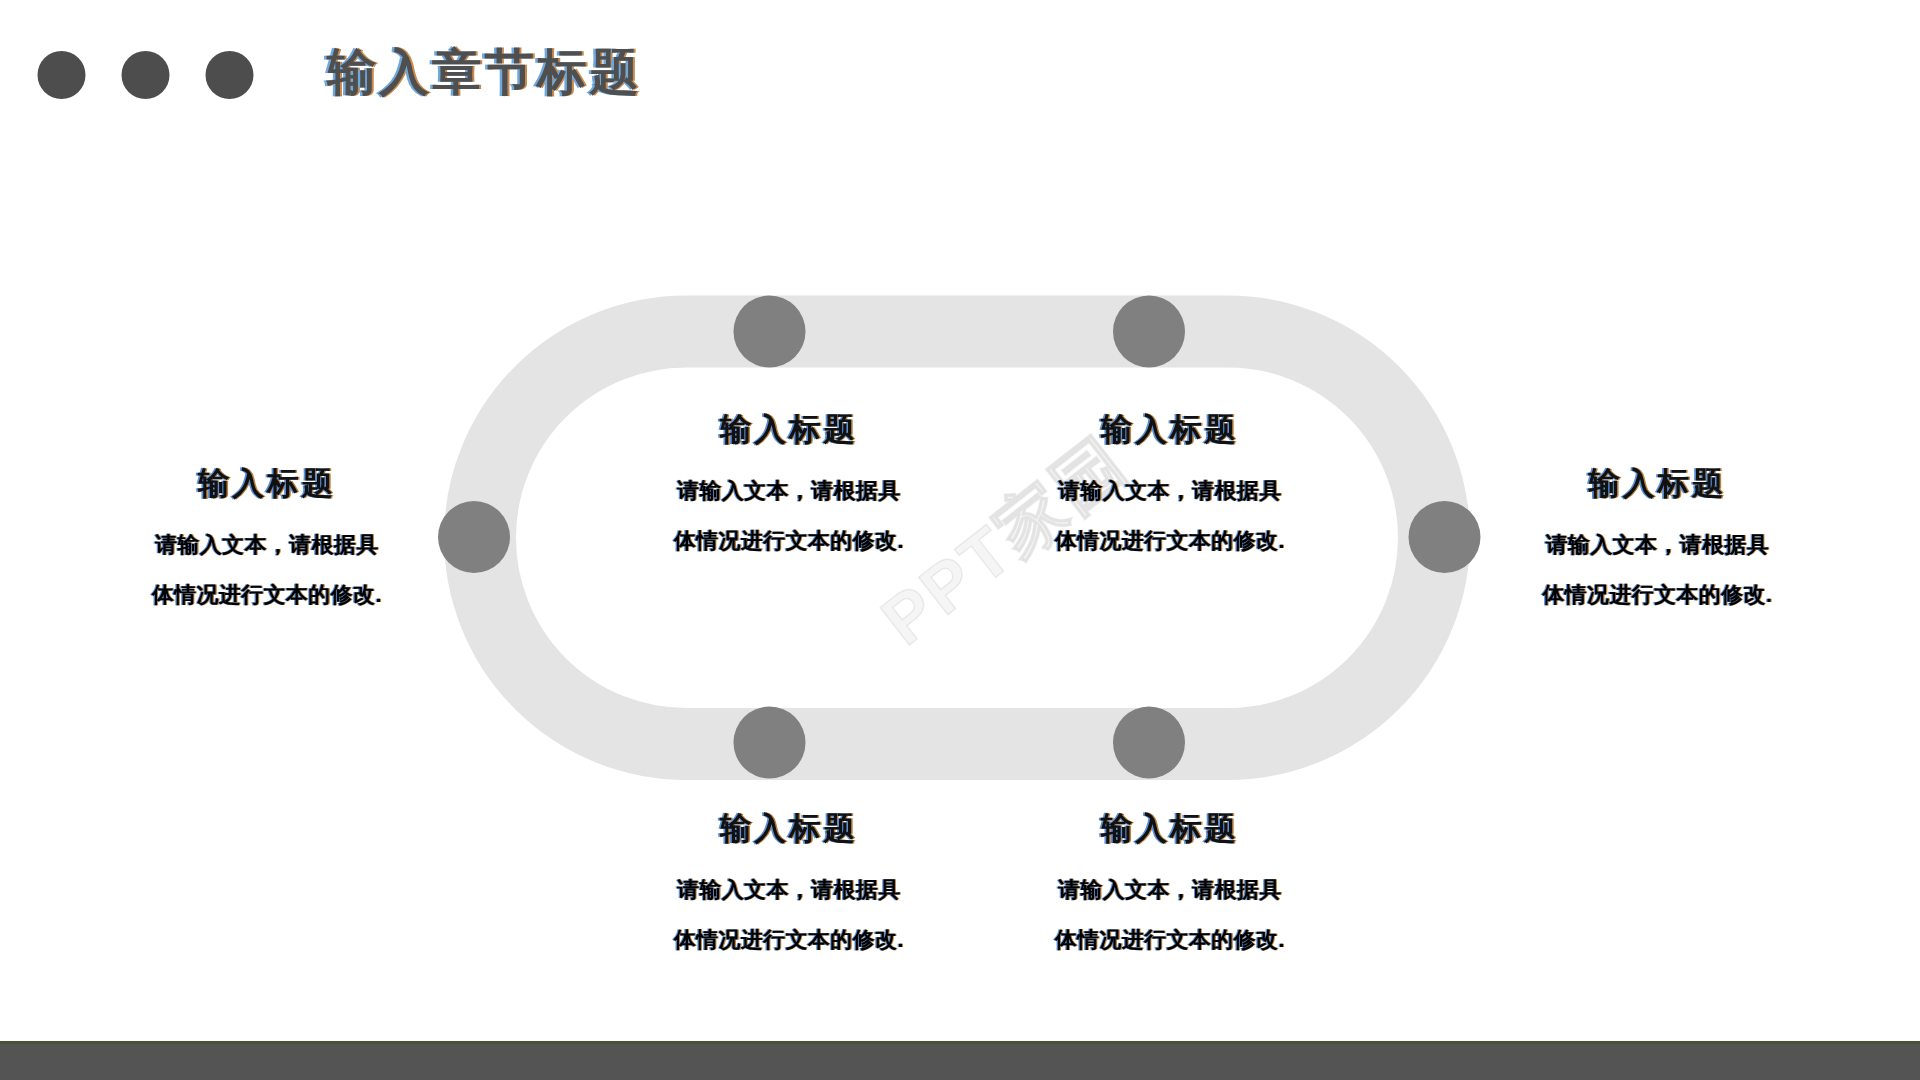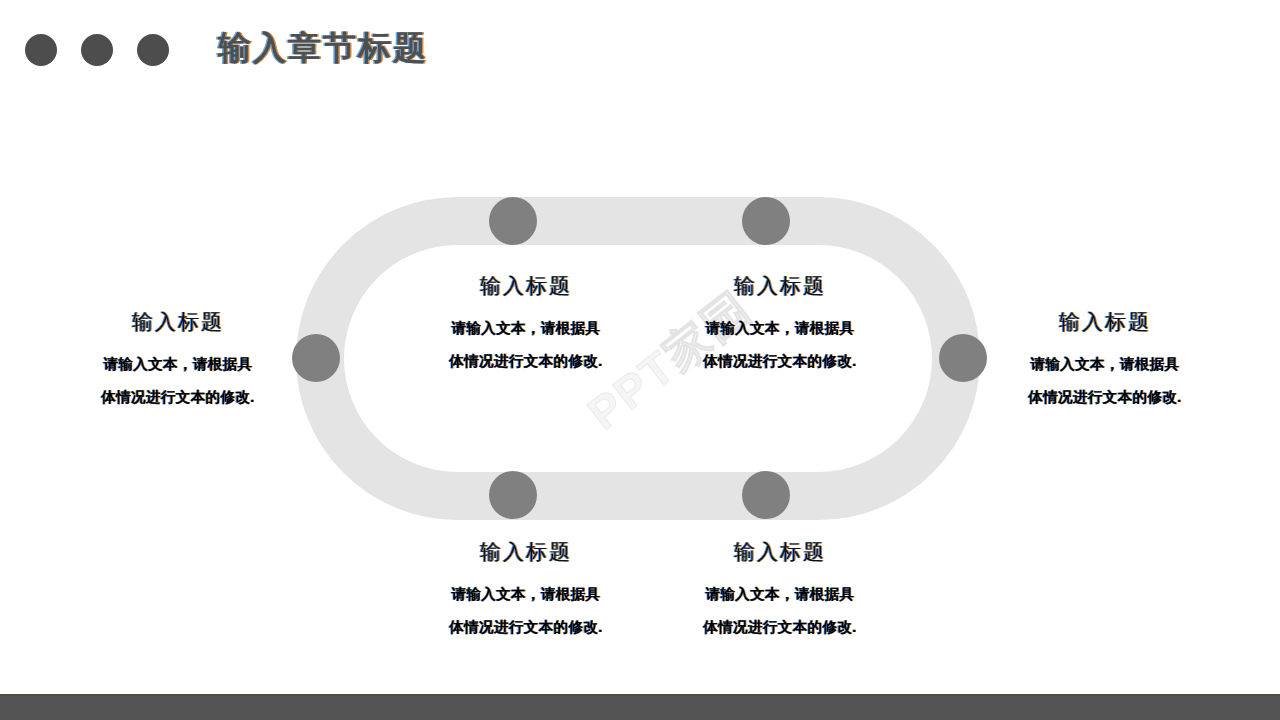--- a/index.html
+++ b/index.html
@@ -99,21 +99,21 @@
     letter-spacing: 2px;
     pointer-events: none;
   }
 
   
   .text-block {
     position: absolute;
   }
   .block-heading {
     font-size: 21px;
-    font-weight: normal;
+    font-weight: bold;
     color: #111111;
     margin: 0 0 12px 0;
     letter-spacing: 2px;
     white-space: nowrap;
     text-shadow: -1.1px 0 0 #5b8fd6, 1.0px 0 0 #b8823f;
   }
   .block-body {
     font-size: 14.5px;
     font-weight: bold;
     color: #000000;

